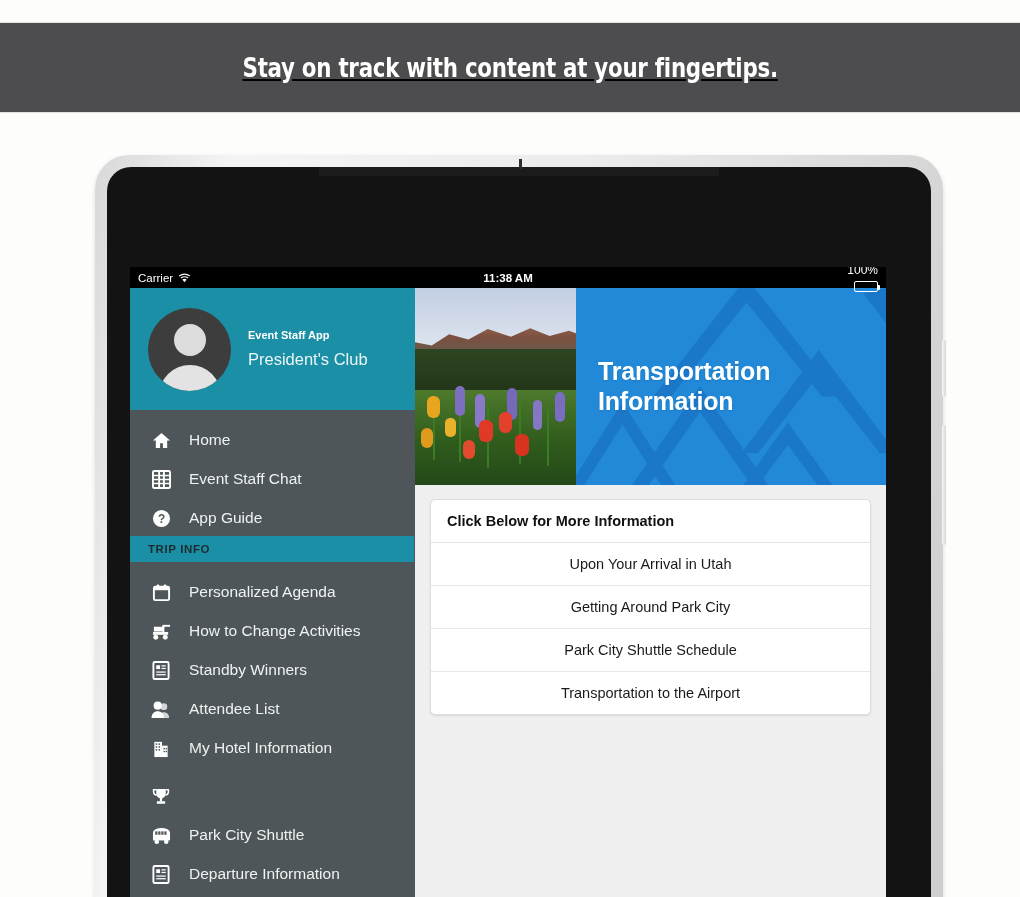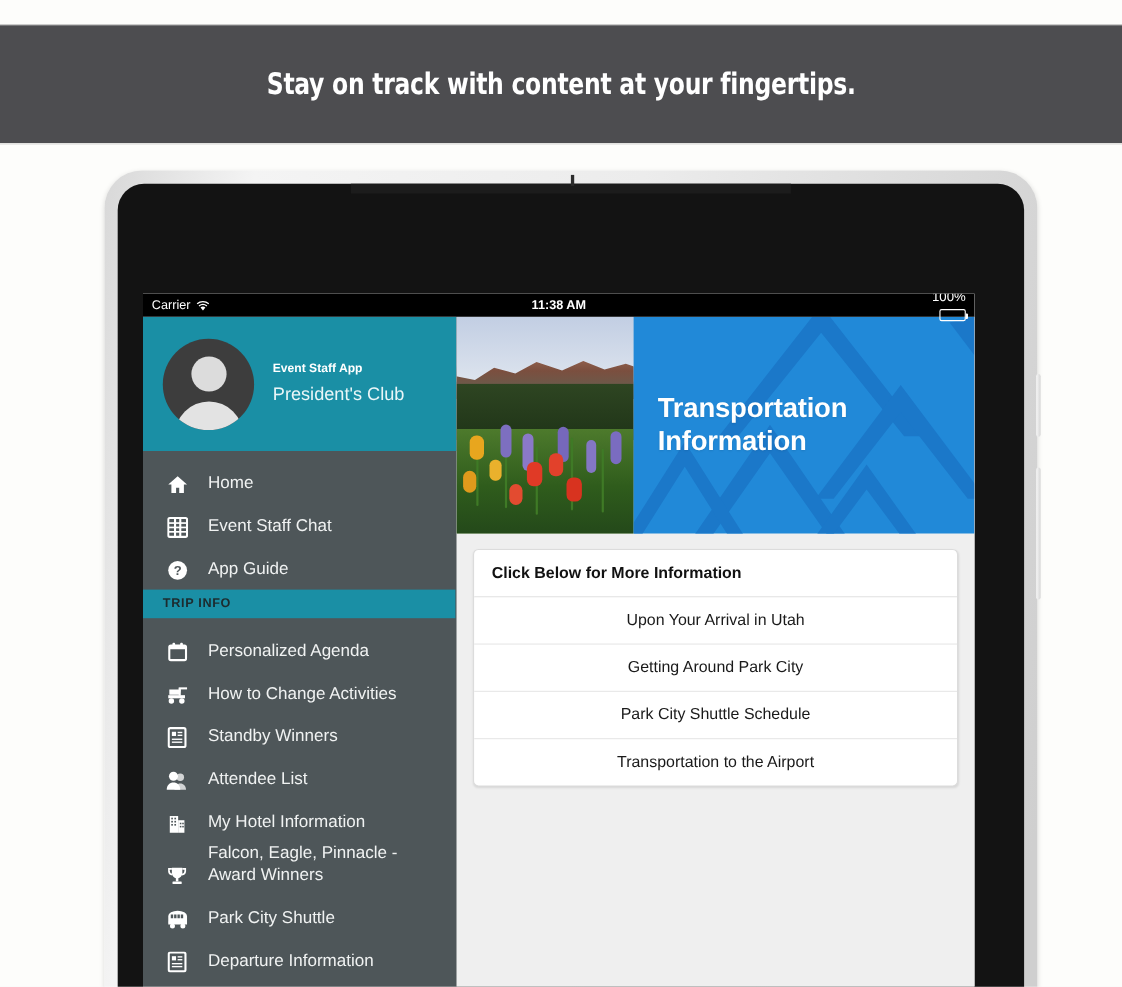--- a/index.html
+++ b/index.html
@@ -7,25 +7,26 @@
     width: 1020px; height: 897px;
     background: #fdfdfb;
     font-family: "Liberation Sans", sans-serif;
     overflow: hidden;
   }
   #stage { position: relative; width: 1020px; height: 897px; }
 
   
   .banner {
     position: absolute; left: 0; top: 22px;
-    width: 1020px; height: 109px;
+    width: 1020px; height: 91px;
     background: #4d4d50;
     display: flex; align-items: center; justify-content: center;
     border-top: 1px solid #e2e2e0;
     border-bottom: 1px solid #e2e2e0;
+    text-decoration: underline;
   }
   .banner-text {
     color: #ffffff;
     font-size: 27px;
     font-weight: 600;
     letter-spacing: -0.3px;
     font-family: "DejaVu Sans Condensed", "Liberation Sans Narrow", "Liberation Sans", sans-serif;
     transform: scaleX(0.88);
   }
 
@@ -373,21 +374,20 @@
           <div class="menu-item two-line">
             <span class="mi-ico">
               <svg width="20" height="19" viewBox="0 0 20 20">
                 <path d="M5 2 h10 v5 a5 5 0 0 1 -10 0 Z" fill="#fff"></path>
                 <path d="M5 3 H2.2 v2.2 a3.5 3.5 0 0 0 3.2 3.3" fill="none" stroke="#fff" stroke-width="1.6"></path>
                 <path d="M15 3 h2.8 v2.2 a3.5 3.5 0 0 1 -3.2 3.3" fill="none" stroke="#fff" stroke-width="1.6"></path>
                 <rect x="8.8" y="11" width="2.4" height="4" fill="#fff"></rect>
                 <rect x="5.6" y="15" width="8.8" height="2.6" rx="0.6" fill="#fff"></rect>
               </svg>
             </span>
-            <span class="mi-label">Falcon, Eagle, Pinnacle - Award Winners</span>
           </div>
 
           <div class="menu-item">
             <span class="mi-ico">
               <svg width="21" height="18" viewBox="0 0 22 19">
                 <path d="M2 6 a9 5 0 0 1 18 0 v6 H2 Z" fill="#fff"></path>
                 <rect x="2" y="11.6" width="18" height="2.6" fill="#fff"></rect>
                 <rect x="4.4" y="4.6" width="2.3" height="3.6" fill="#4e5659"></rect>
                 <rect x="7.6" y="4.6" width="2.3" height="3.6" fill="#4e5659"></rect>
                 <rect x="10.8" y="4.6" width="2.3" height="3.6" fill="#4e5659"></rect>

